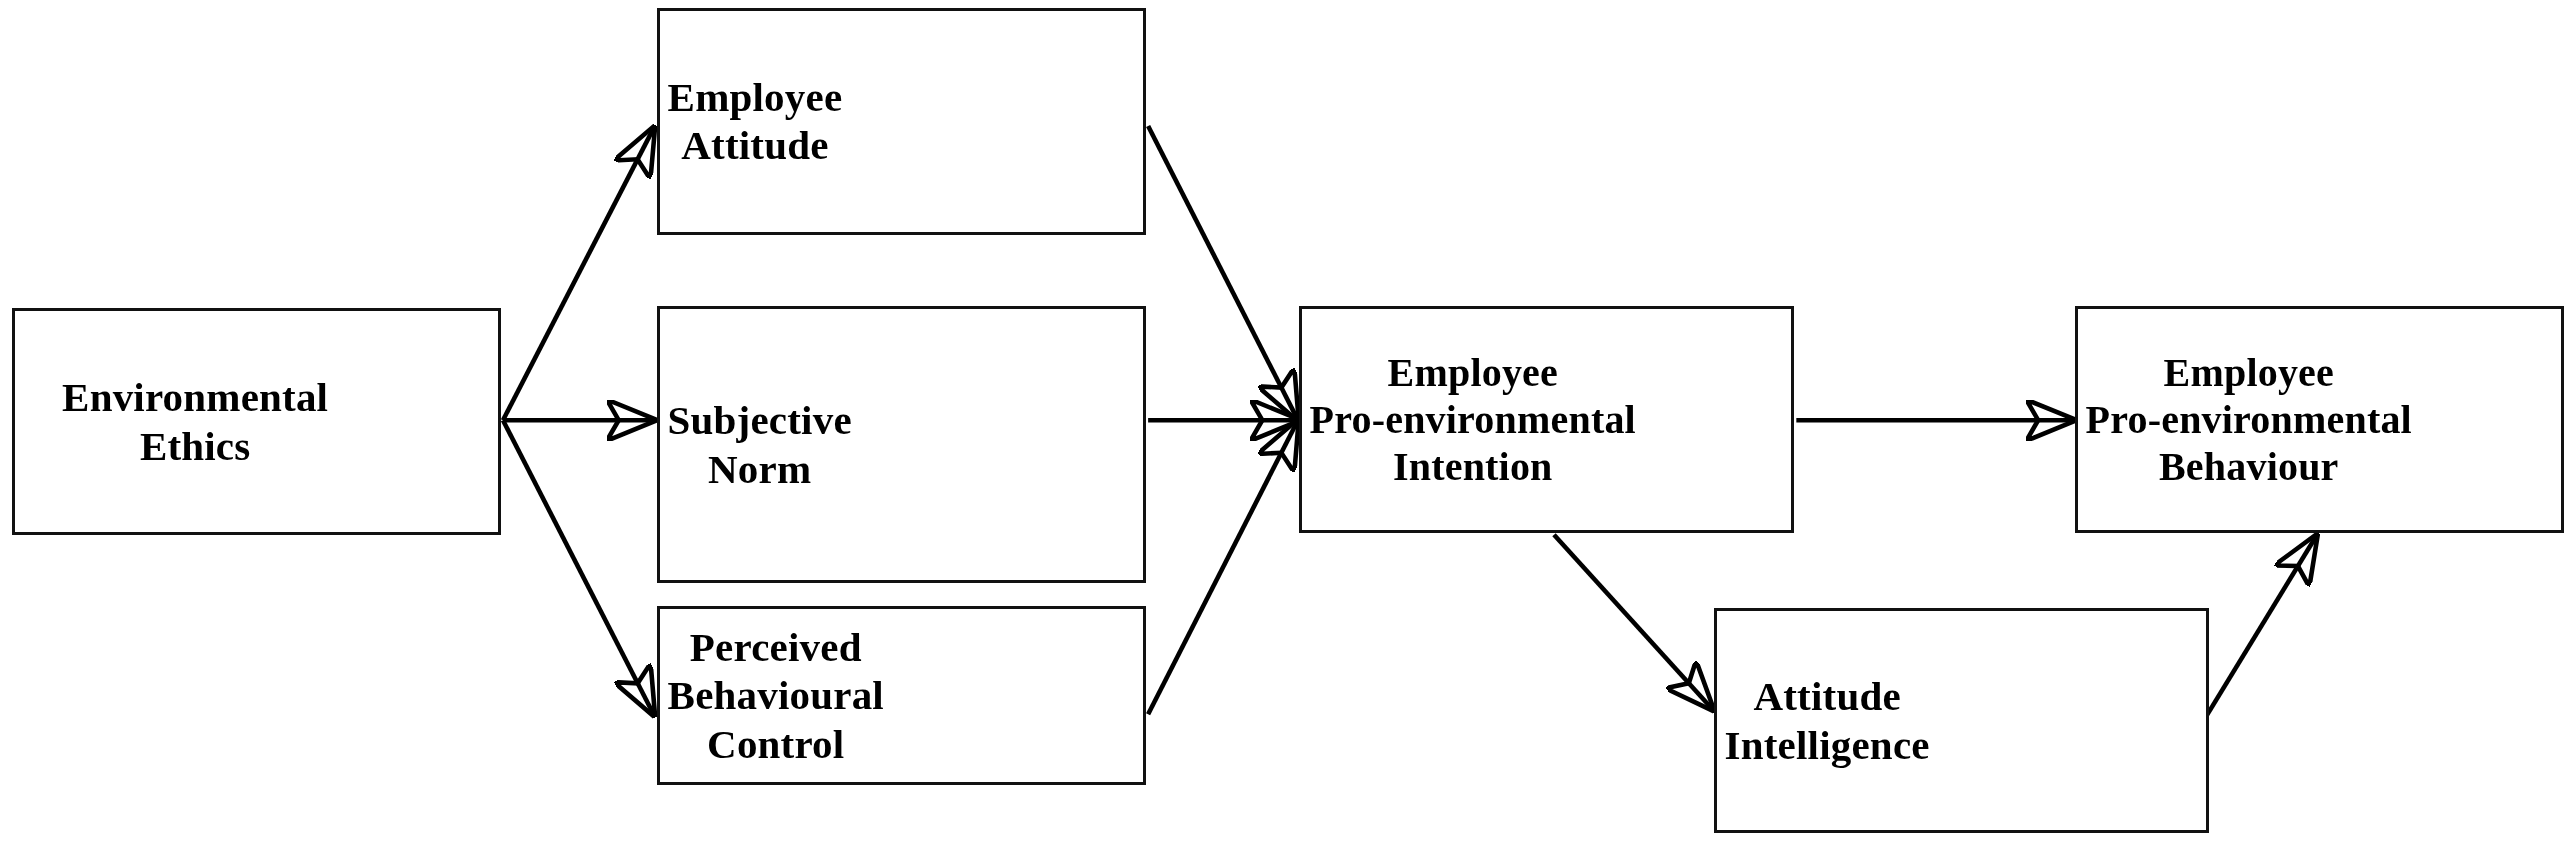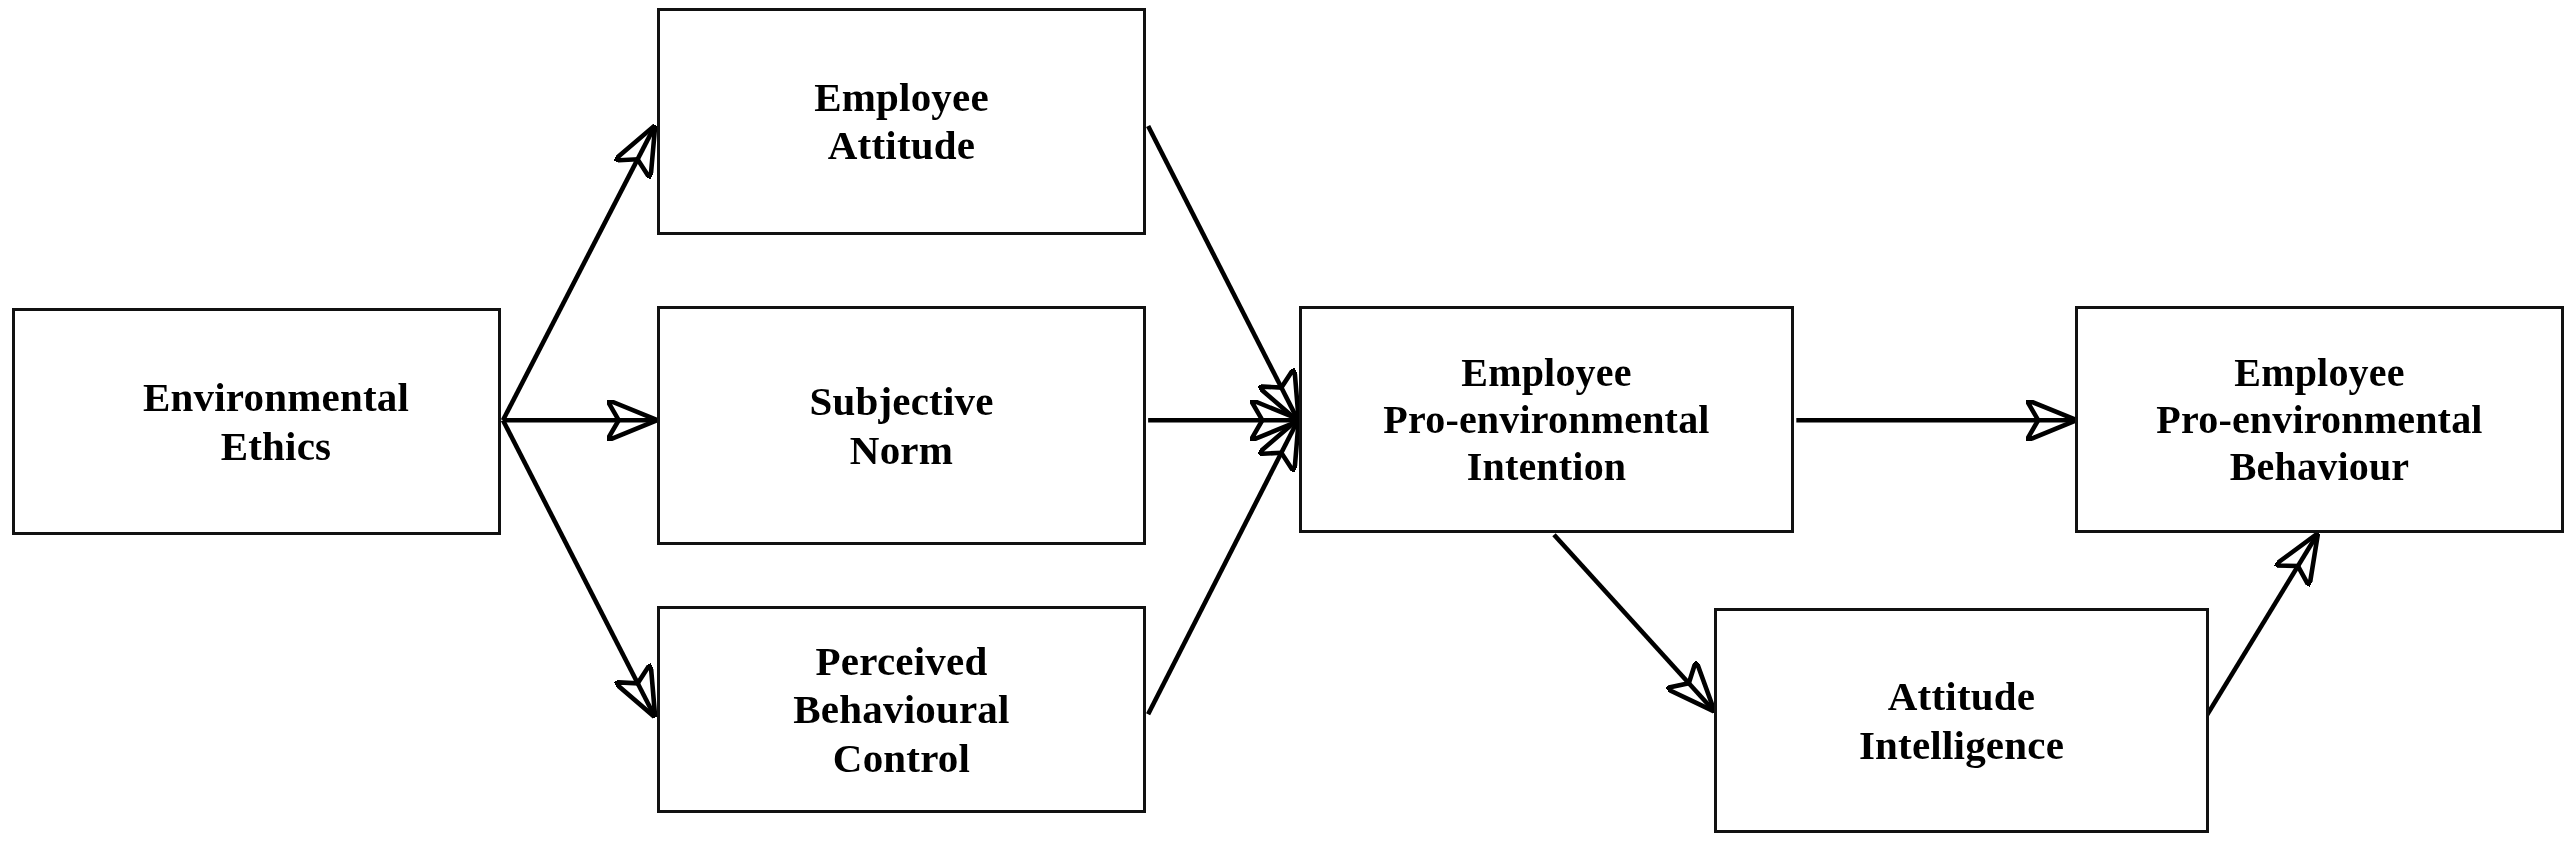--- a/index.html
+++ b/index.html
@@ -15,21 +15,21 @@
     overflow: hidden;
     font-family: "Liberation Serif", "DejaVu Serif", serif;
   }
   .node {
     position: absolute;
     box-sizing: border-box;
     border: 3.8px solid #111111;
     background: #ffffff;
     display: flex;
     align-items: center;
-    justify-content: center;
+    justify-content: flex-start;
     text-align: center;
     z-index: 2;
   }
   .node-label {
     font-weight: bold;
     font-size: 41px;
     line-height: 1.18;
     color: #000000;
     letter-spacing: 0.2px;
     white-space: pre-line;
@@ -77,26 +77,26 @@
   <div class="node" style="left: 11.5px; top: 308px; width: 489px; height: 227px; padding-left: 40px;">
     <span class="node-label">Environmental
 Ethics</span>
   </div>
 
   <div class="node" style="left: 657px; top: 7.6px; width: 489px; height: 227px;">
     <span class="node-label">Employee
 Attitude</span>
   </div>
 
-  <div class="node" style="left: 657px; top: 306px; width: 489px; height: 239px;">
+  <div class="node" style="left: 657px; top: 306px; width: 489px; height: 277px;">
     <span class="node-label">Subjective
 Norm</span>
   </div>
 
-  <div class="node" style="left: 657px; top: 606px; width: 489px; height: 207px;">
+  <div class="node" style="left: 657px; top: 606px; width: 489px; height: 179px;">
     <span class="node-label">Perceived
 Behavioural
 Control</span>
   </div>
 
   <div class="node" style="left: 1299px; top: 306px; width: 495px; height: 227px;">
     <span class="node-label tight">Employee
 Pro-environmental
 Intention</span>
   </div>

